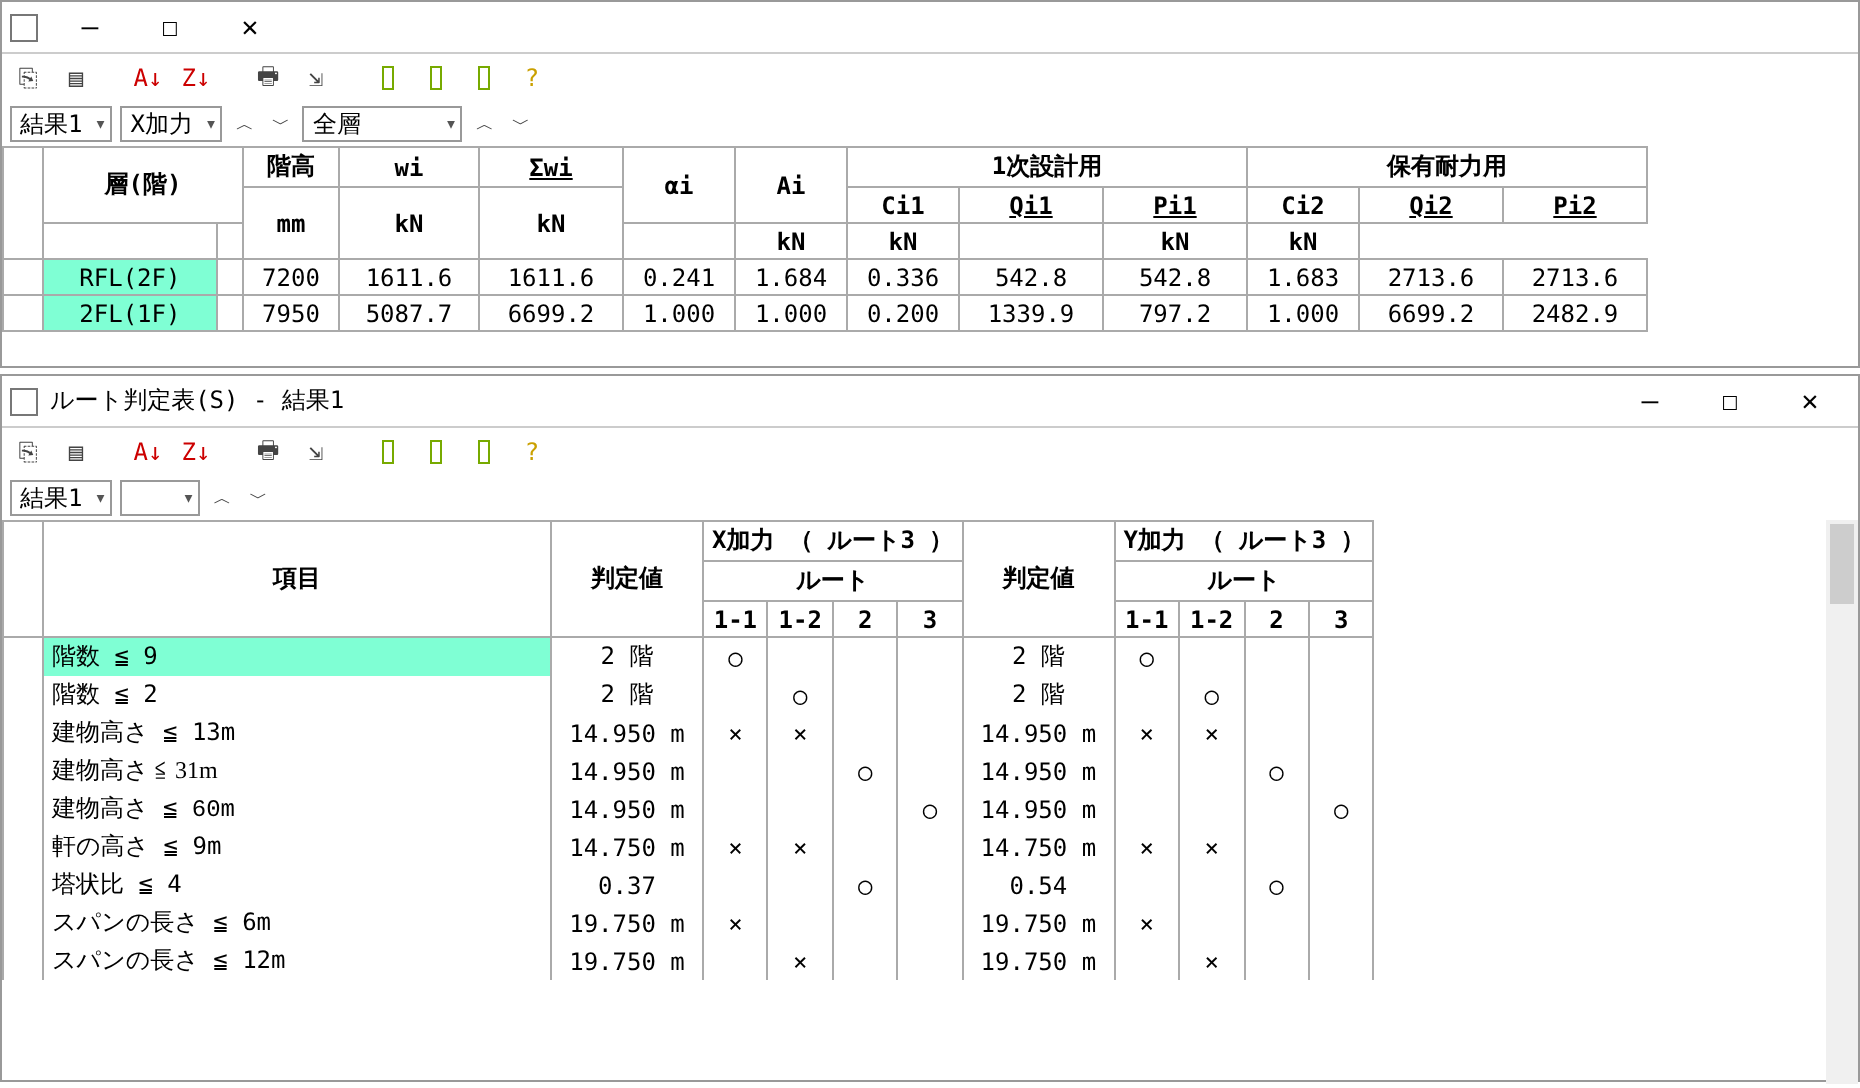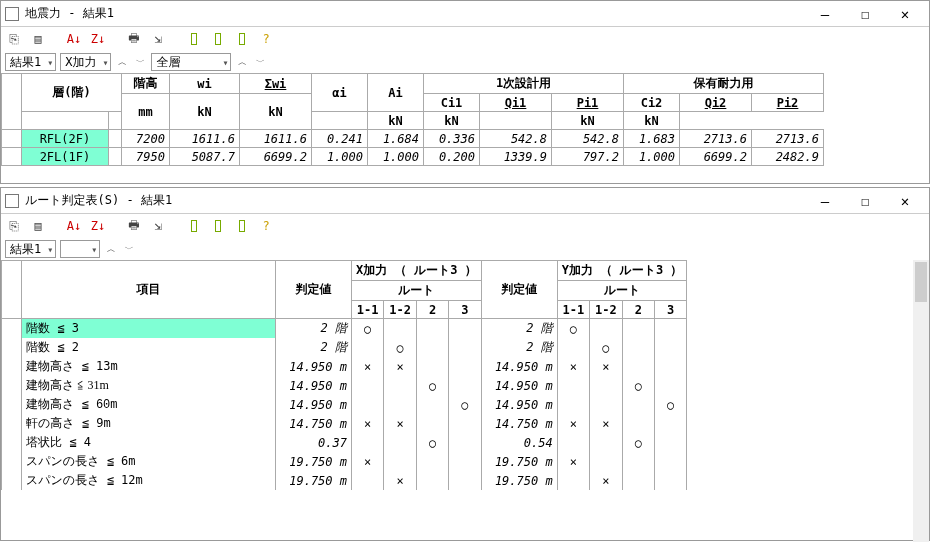--- a/index.html
+++ b/index.html
@@ -23,40 +23,39 @@
   .sel { height:18px; border:1px solid #999; background:#fff; padding:0 14px 0 4px; position:relative; display:inline-flex; align-items:center; min-width:50px; }
   .sel::after { content:"▾"; position:absolute; right:2px; font-size:10px; color:#555; }
   .car { width:14px; height:14px; display:inline-flex; align-items:center; justify-content:center; font-size:9px; color:#444; }
 
   .grid-scroll { position:relative; overflow:auto; }
   .top .grid-scroll { height: calc(184px - 26px - 24px - 22px); }
   .bot .grid-scroll { height: calc(354px - 26px - 24px - 22px); }
 
   table { border-collapse: collapse; }
   th, td { border:1px solid #aaa; padding:1px 4px; white-space:nowrap; text-align:center; height:18px; }
-  .num { text-align:right;font-style:italic; }
+  .num { text-align:center; }
   .lft { text-align:left; }
 
   
   .t-stub{width:20px;} .t-lay{width:100px;} .t-w48{width:48px;} .t-w70{width:70px;} .t-w72{width:72px;text-decoration:underline;} .t-w56{width:56px;}
 
   
   .b-stub{width:20px;} .b-item{width:254px;} .b-val{width:76px;} .b-c{width:32px;}
   .hi { background:#7fffd4; }
 
   .vscroll-fake { position:absolute; right:0; top:0; width:16px; height:100%; background:#f0f0f0; }
   .vscroll-fake .thumb { position:absolute; top:2px; left:2px; right:2px; height:40px; background:#cdcdcd; }
 </style>
 </head>
 <body>
 
 <div class="win top">
   <div class="titlebar">
     <span class="ticon"></span>
-    <span class="title">地震力 - 結果1</span>
     <span class="winbtn">—</span>
     <span class="winbtn">☐</span>
     <span class="winbtn">✕</span>
   </div>
 
   <div class="toolbar">
     <button class="tbtn">⎘</button>
     <button class="tbtn">▤</button>
     <span class="sep"></span>
     <button class="tbtn" style="color:#c00">A↓</button>
@@ -230,21 +229,21 @@
           <th class="b-c">3</th>
           <th class="b-c">1-1</th>
           <th class="b-c">1-2</th>
           <th class="b-c">2</th>
           <th class="b-c">3</th>
         </tr>
       </thead>
       <tbody id="bot-body">
           <tr>
             <th style="border-top: none; border-bottom: none;"></th>
-            <td class="lft hi" style="border-top: none; border-bottom: none;">階数 ≦ 3</td>
+            <td class="lft hi" style="border-top: none; border-bottom: none;">階数 ≦ 9</td>
             <td class="num" style="border-top: none; border-bottom: none;">2 階</td>
             <td style="border-top: none; border-bottom: none;">○</td>
             <td style="border-top: none; border-bottom: none;"></td>
             <td style="border-top: none; border-bottom: none;"></td>
             <td style="border-top: none; border-bottom: none;"></td>
             <td class="num" style="border-top: none; border-bottom: none;">2 階</td>
             <td style="border-top: none; border-bottom: none;">○</td>
             <td style="border-top: none; border-bottom: none;"></td>
             <td style="border-top: none; border-bottom: none;"></td>
             <td style="border-top: none; border-bottom: none;"></td>

